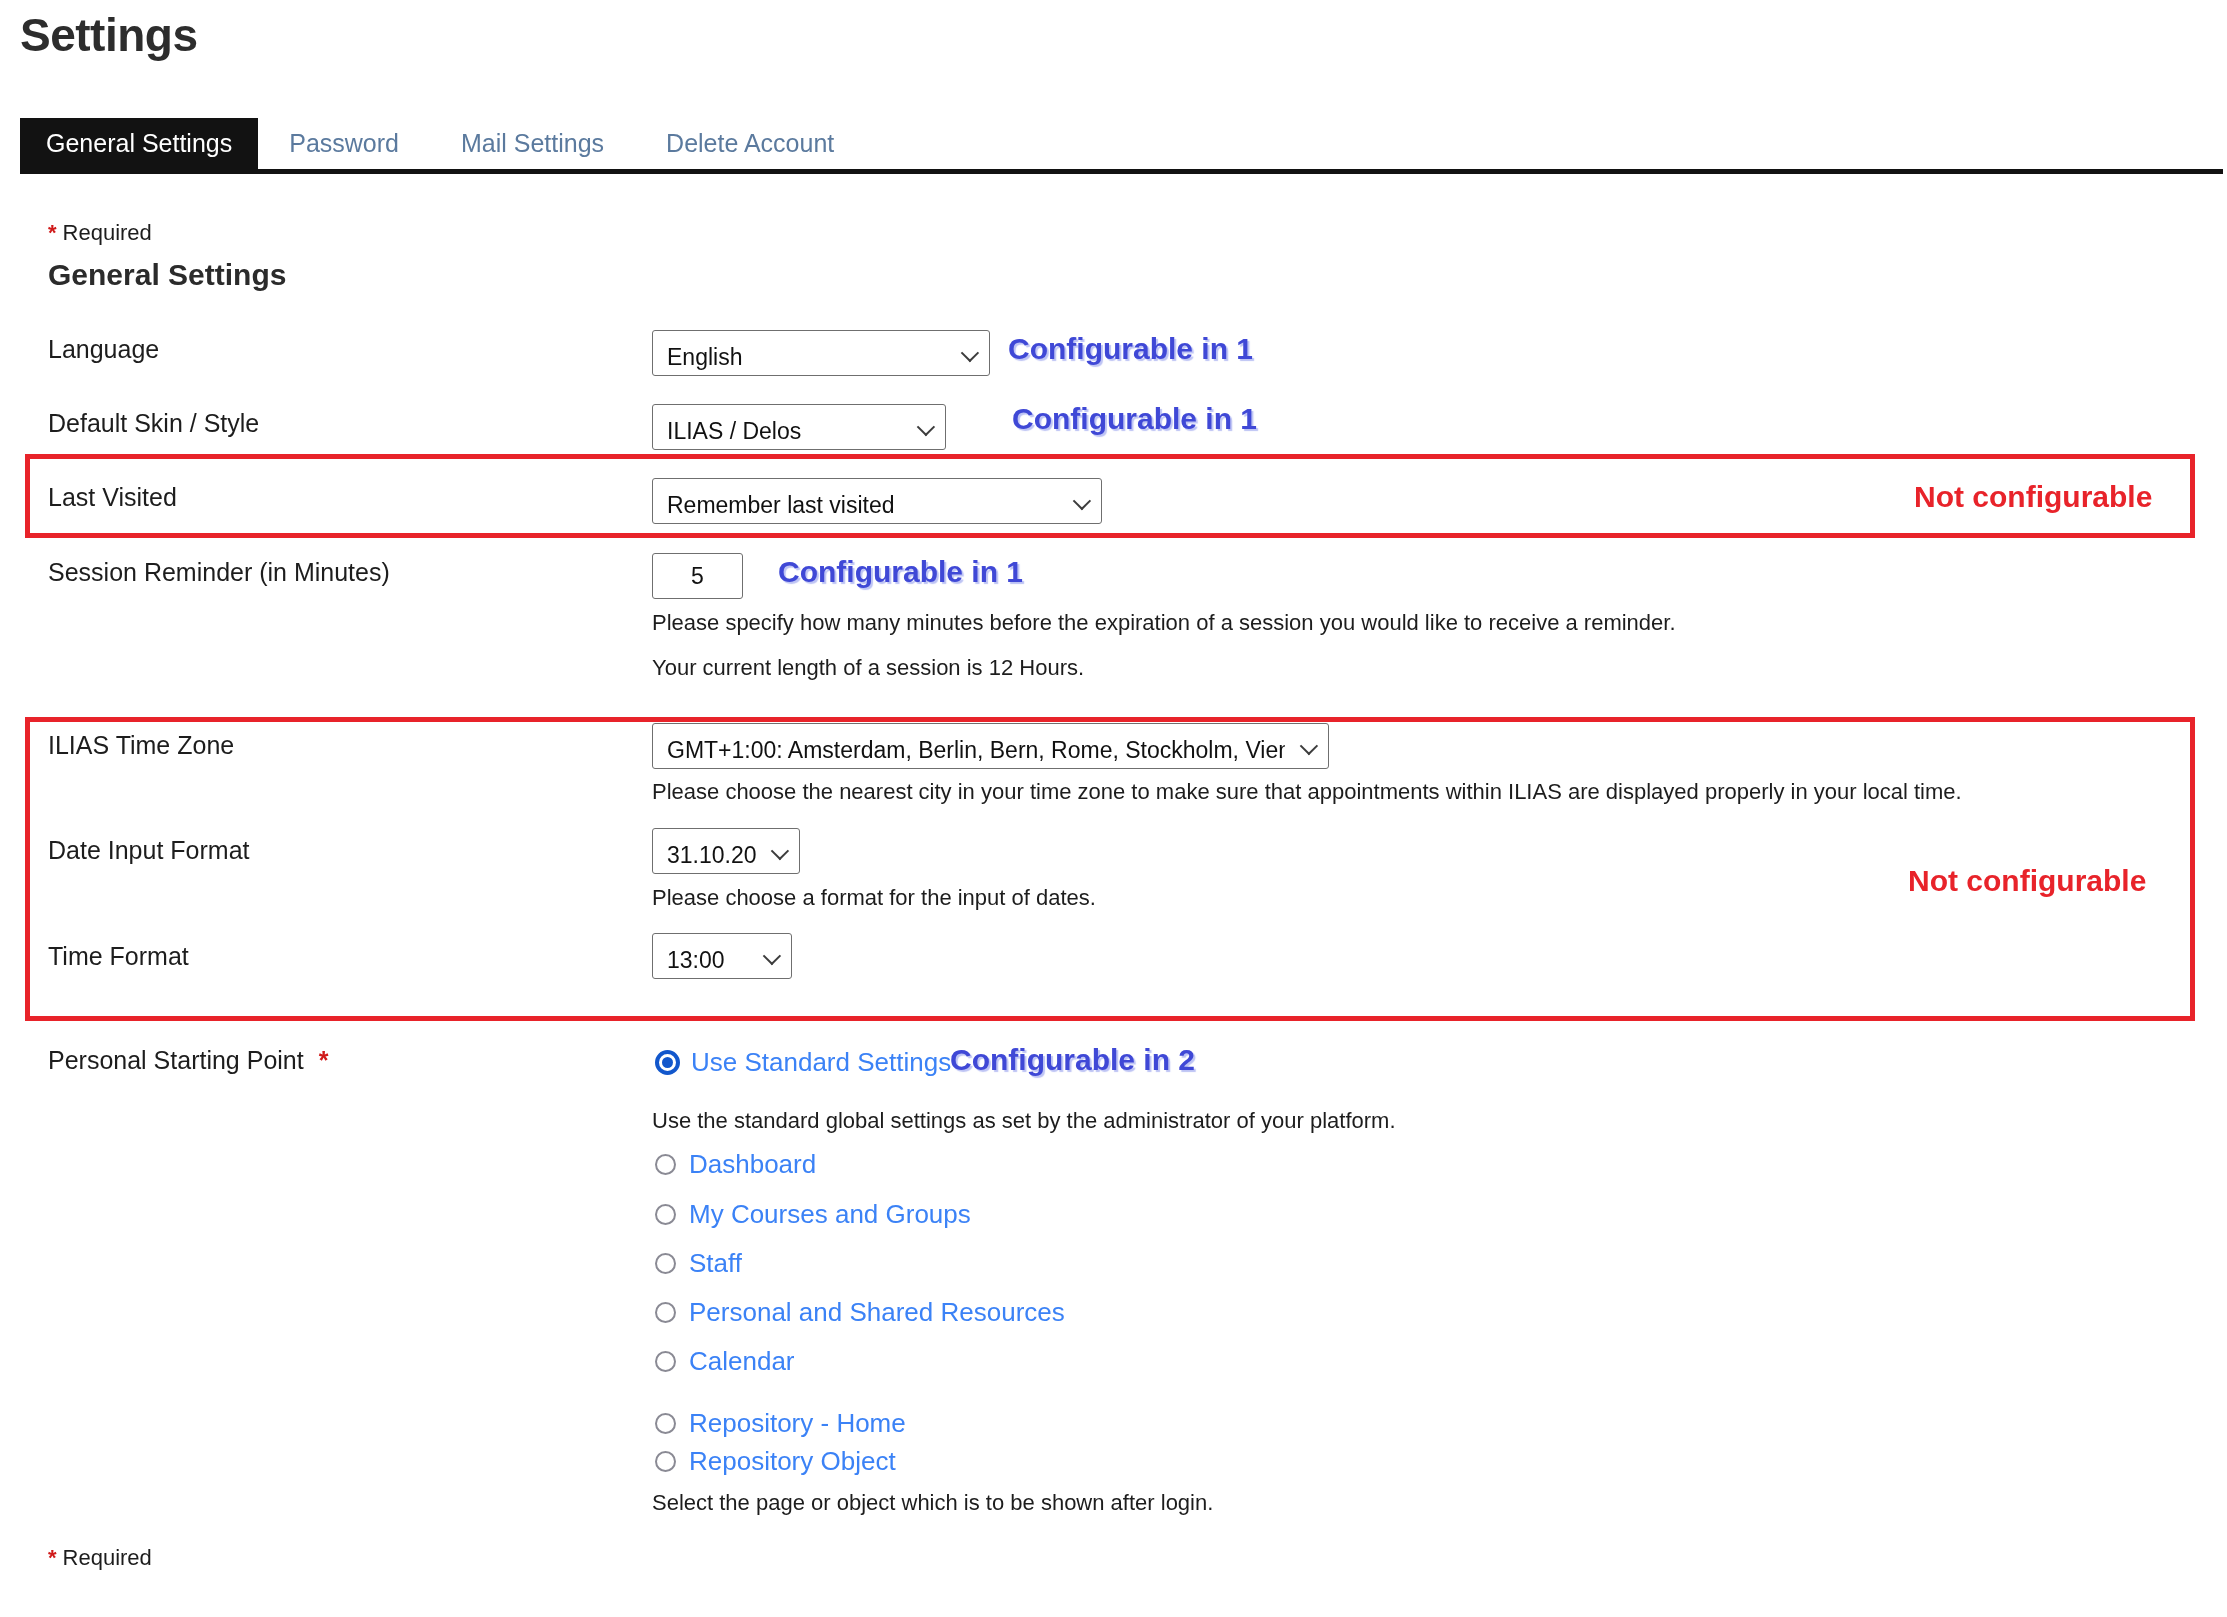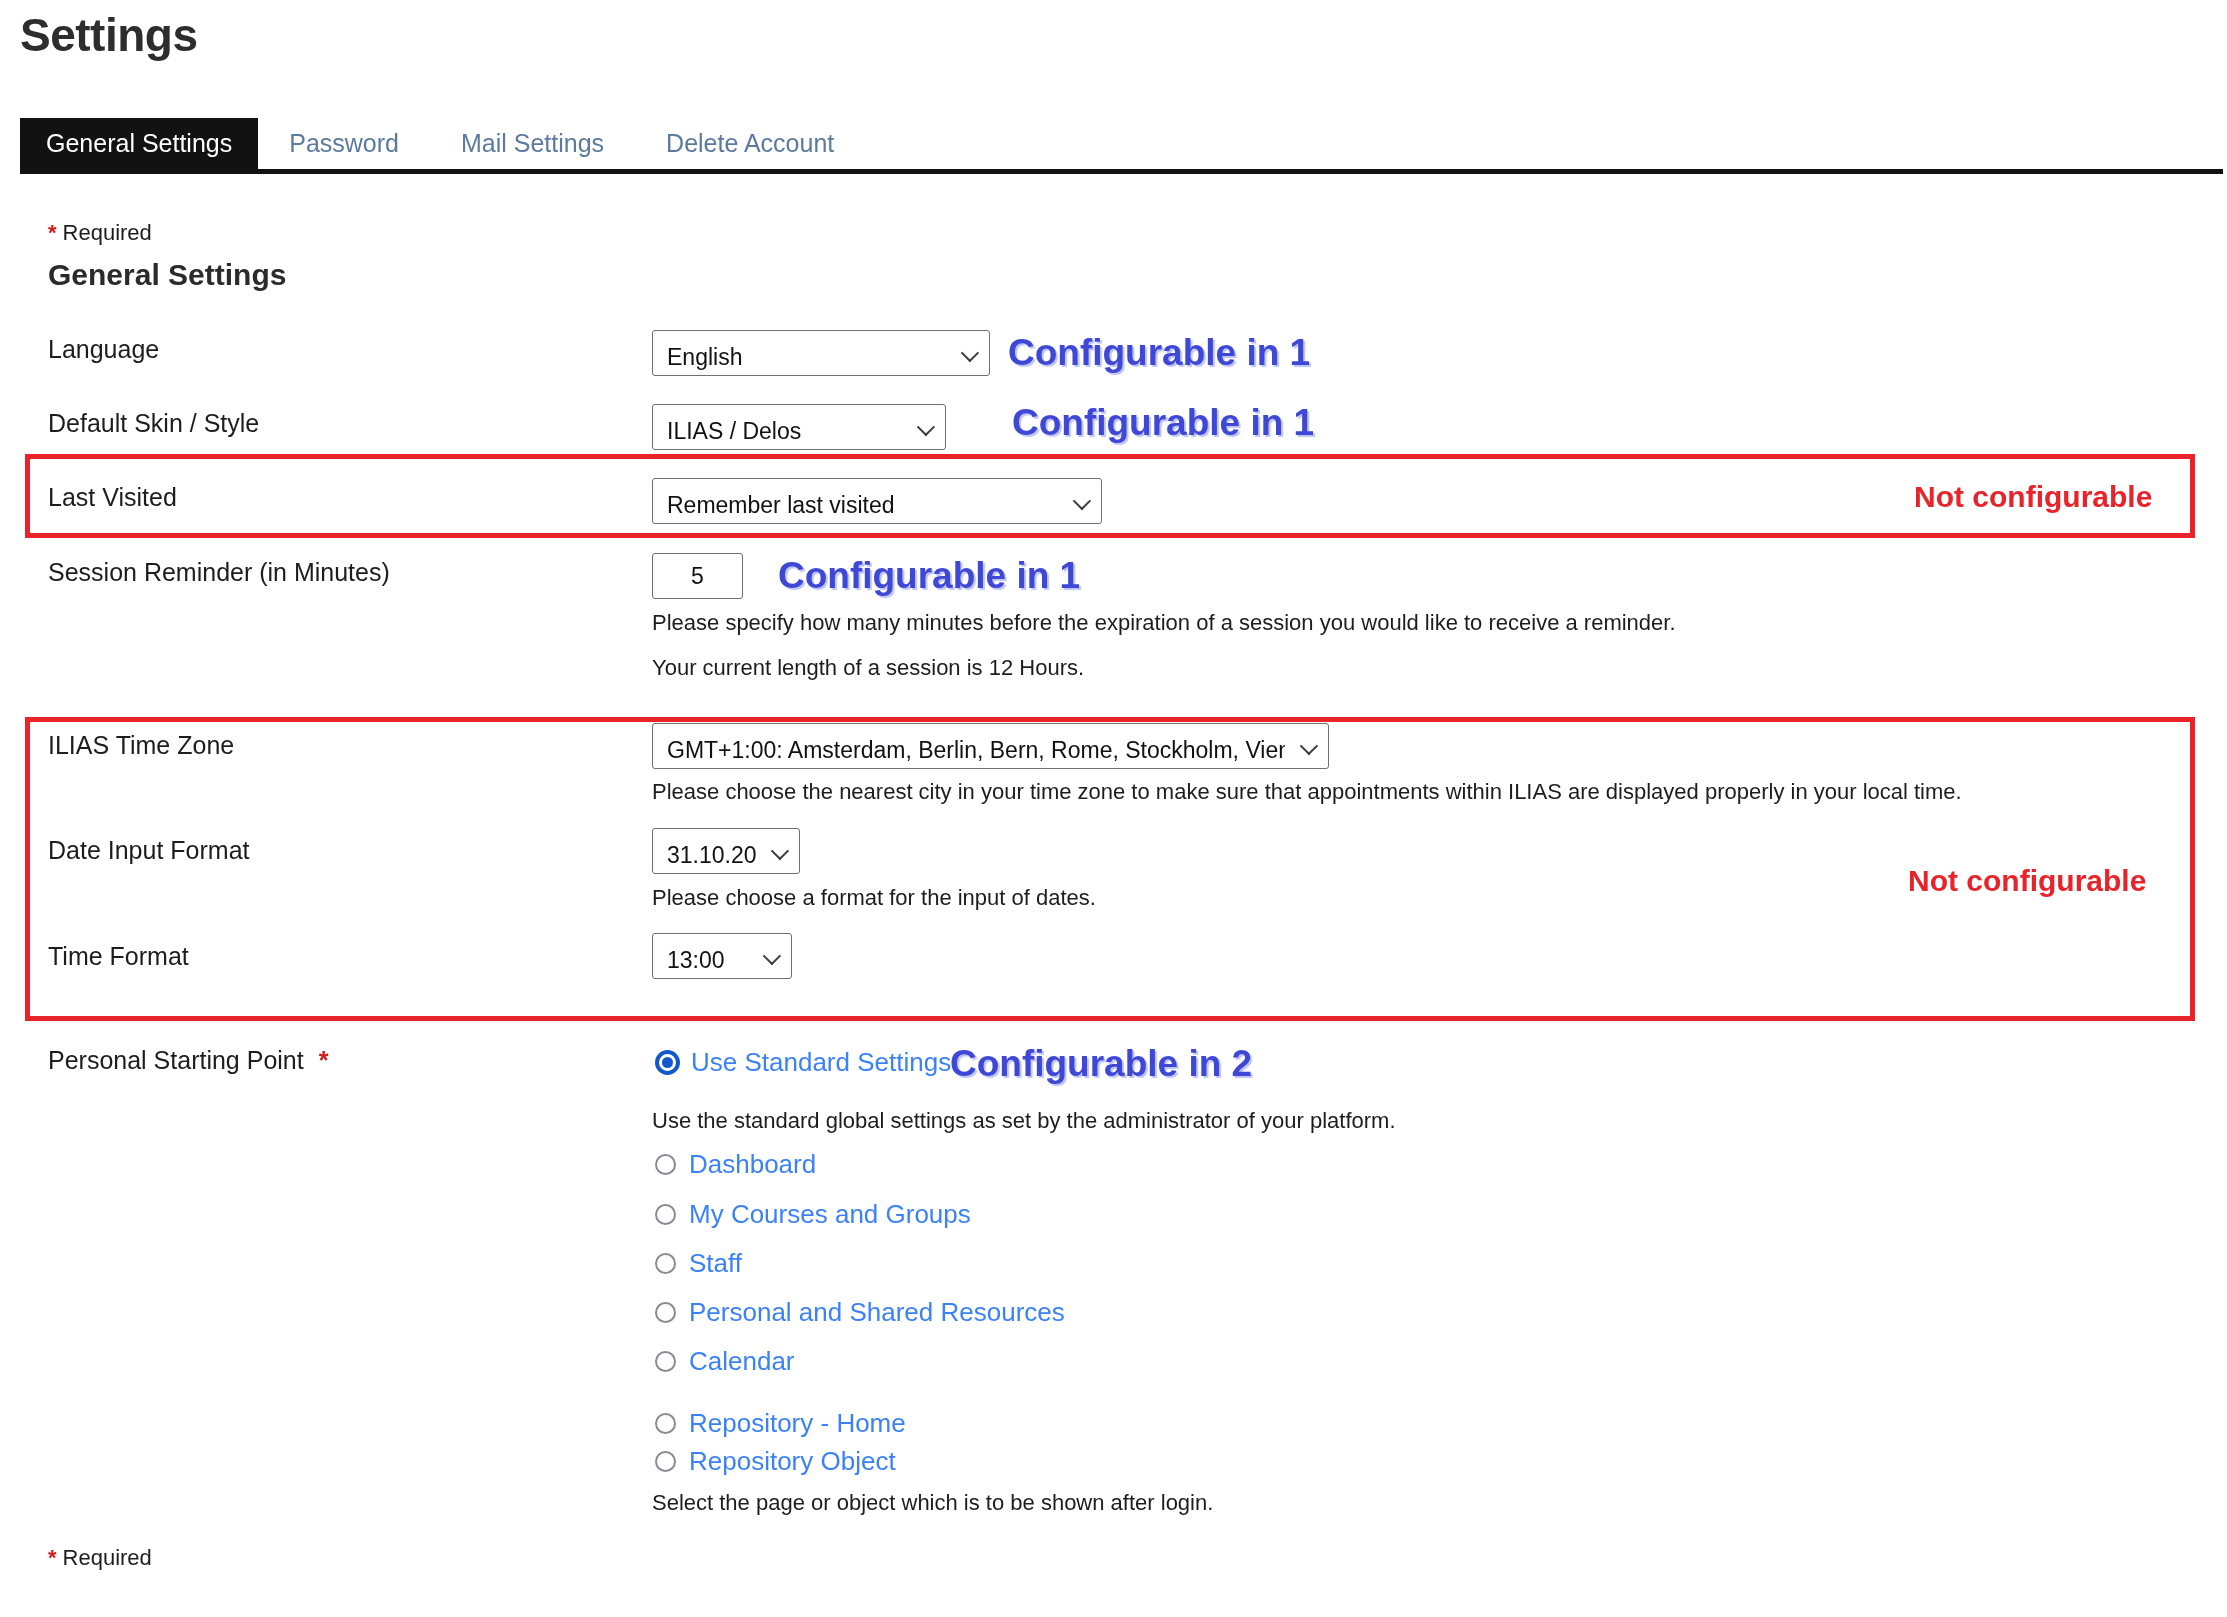--- a/index.html
+++ b/index.html
@@ -24,21 +24,21 @@
   }
   .select .val{white-space:nowrap;overflow:hidden;}
   .chevron{width:11px;height:11px;border-right:2px solid #3c3c3c;border-bottom:2px solid #3c3c3c;
     transform:rotate(45deg) translateY(-2px);flex:none;margin-left:16px;margin-top:-5px;}
   .num-input{
     position:absolute;width:91px;height:46px;border:1px solid #6f6f6f;border-radius:3px;
     text-align:center;font-size:23px;color:#111;box-sizing:border-box;background:#fff;
     font-family:"Liberation Sans","DejaVu Sans",sans-serif;
   }
   .annot-blue{
-    position:absolute;font-size:37px;font-weight:700;color:#3f48d6;white-space:nowrap;
+    position:absolute;font-size:30px;font-weight:700;color:#3f48d6;white-space:nowrap;
     text-shadow:2px 2px 1px rgba(135,145,235,0.55);
   }
   .annot-red{position:absolute;font-size:30px;font-weight:700;color:#e8232a;white-space:nowrap;}
   .redbox{position:absolute;border:5px solid #e8232a;box-sizing:border-box;background:transparent;}
   .help{position:absolute;font-size:22px;color:#1d1d1d;white-space:nowrap;}
   .radio-row{position:absolute;display:flex;align-items:center;font-size:26px;color:#3b82f6;cursor:pointer;}
   .radio{width:21px;height:21px;border:2px solid #8a8a94;border-radius:50%;box-sizing:border-box;flex:none;margin-right:13px;background:#fff;}
   .radio.selected{width:25px;height:25px;border:4px solid #1257cc;position:relative;margin-right:11px;}
   .radio.selected::after{content:"";position:absolute;left:3px;top:3px;right:3px;bottom:3px;background:#1257cc;border-radius:50%;}
 </style>

